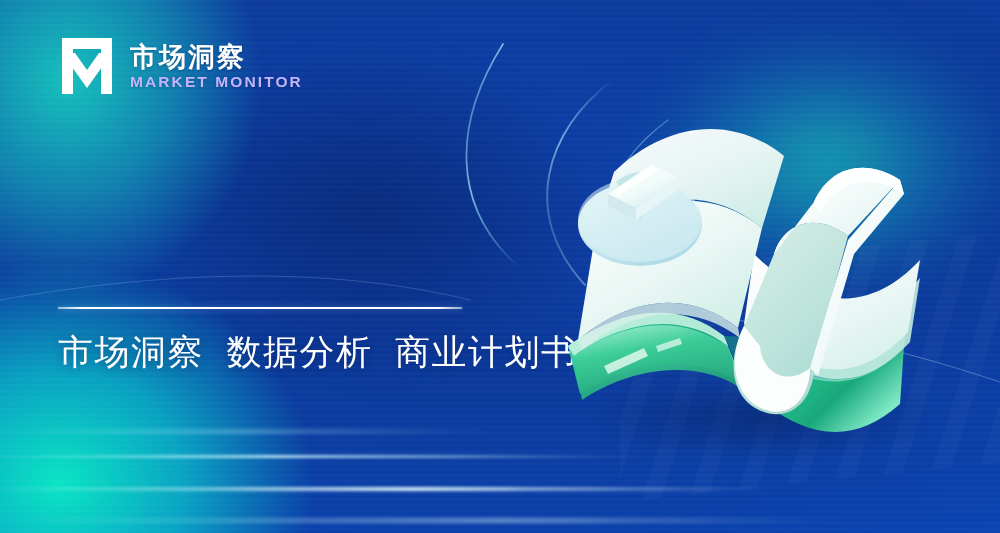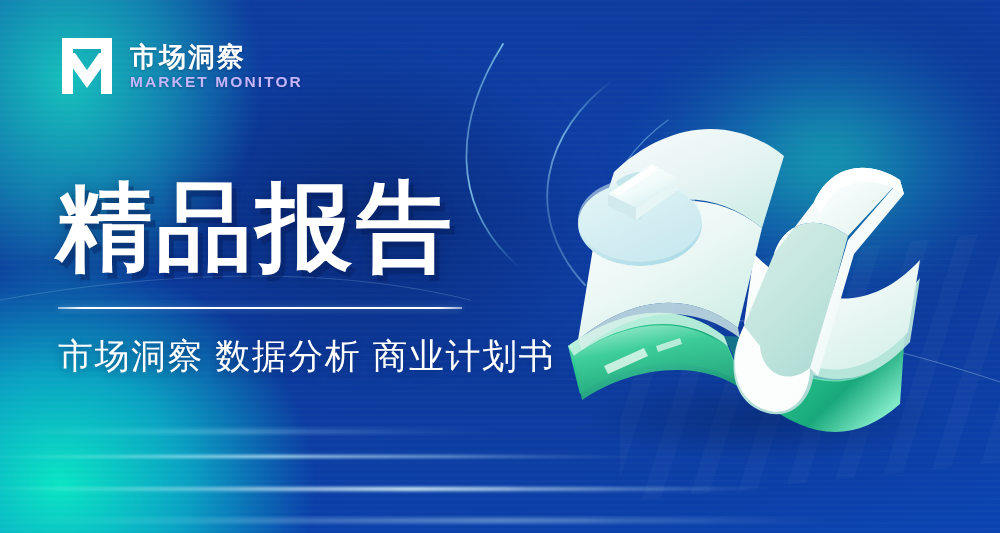--- a/index.html
+++ b/index.html
@@ -137,21 +137,21 @@
 
   .rule{
     position:absolute;left:58px;top:307px;width:404px;height:2px;
     background:linear-gradient(90deg, rgba(255,255,255,.55), #ffffff 6%, #ffffff 94%, rgba(255,255,255,.55));
     box-shadow:0 0 6px rgba(180,225,255,.45);
   }
 
   .subhead{
     position:absolute;left:58px;top:334px;
     color:#ffffff;
-    font-family:Liberation Sans, sans-serif;
+    font-family:Liberation Mono, monospace;
     font-size:35px;font-weight:400;letter-spacing:1.5px;line-height:1.25;
     text-shadow:0 2px 8px rgba(4,24,80,.45);
     white-space:nowrap;
   }
 
   
   .book{position:absolute;left:548px;top:150px;width:410px;height:310px;}
   .book svg{display:block;overflow:visible;}
 </style>
 </head>
@@ -227,21 +227,20 @@
       <path d="M4 17 L17 17 L29 34 L41 17 L54 17 L29 52 Z" fill="#ffffff"></path>
 
       <path d="M17 17 L29 34 L41 17 L41 25 L29 42 L17 25 Z" fill="none"></path>
     </svg>
     <div class="logo-text">
       <div class="logo-cn">市场洞察</div>
       <div class="logo-en">MARKET MONITOR</div>
     </div>
   </div>
 
-  <div class="headline">精品报告</div>
   <div class="rule"></div>
   <div class="subhead">市场洞察  数据分析  商业计划书</div>
 
   <div class="book">
     <svg width="410" height="310" viewBox="0 0 410 310">
       <defs>
         <linearGradient id="pgL" x1="0" y1="0" x2="0.75" y2="1">
           <stop offset="0%" stop-color="#ffffff"></stop>
           <stop offset="55%" stop-color="#eaf7f4"></stop>
           <stop offset="100%" stop-color="#cfeee6"></stop>

